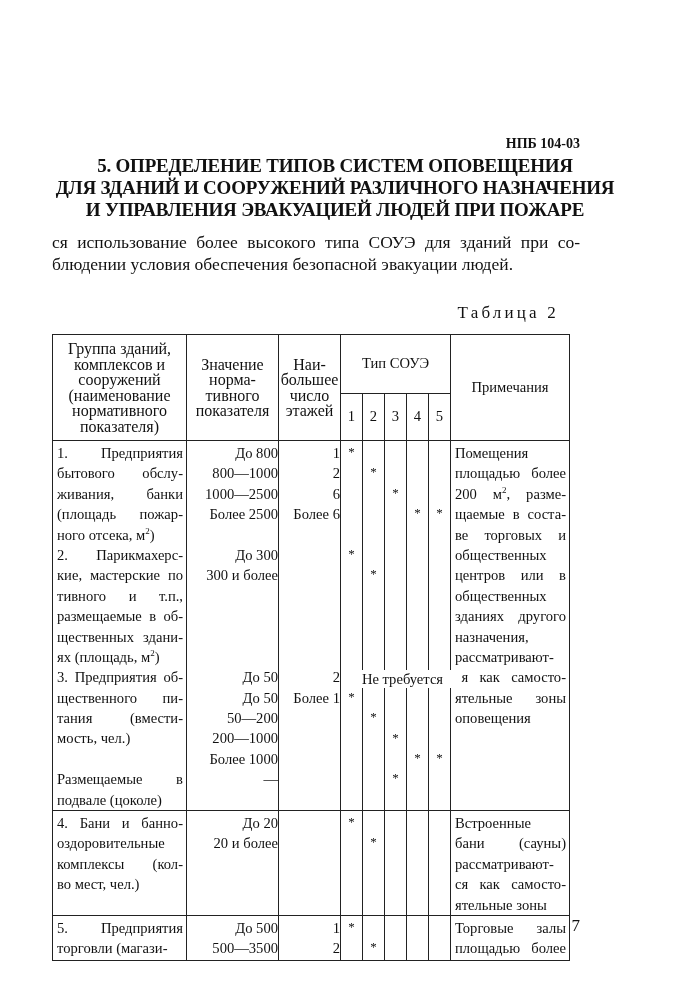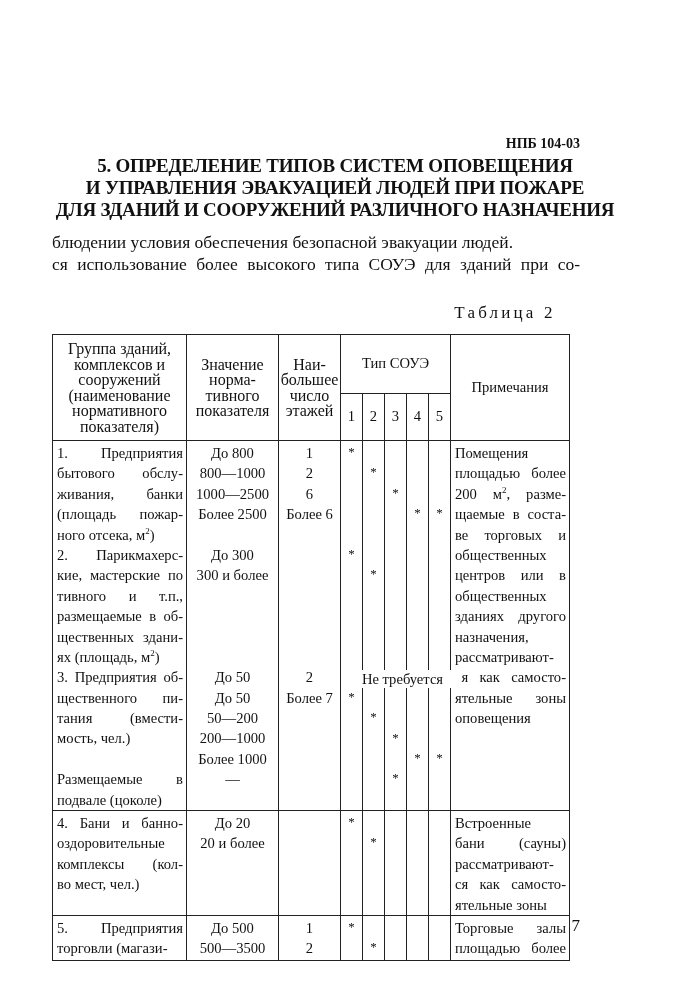--- a/index.html
+++ b/index.html
@@ -5,55 +5,55 @@
   html, body { margin: 0; padding: 0; background: #ffffff; }
   body { width: 700px; height: 994px; position: relative; overflow: hidden; color: #111; font-family: "Liberation Serif", "DejaVu Serif", serif; }
   .abs { position: absolute; }
   .doc-code { left: 500px; top: 136px; width: 80px; text-align: right; font-weight: bold; font-size: 14px; }
   .title { left: 40px; top: 155px; width: 590px; text-align: center; font-weight: bold; font-size: 19px; line-height: 22px; letter-spacing: -0.2px; }
   .title div { white-space: nowrap; text-align: center; }
   .para { left: 52px; top: 231px; width: 528px; font-size: 17.5px; line-height: 22px; text-align: justify; }
   .para .l { display: block; white-space: nowrap; text-align-last: justify; }
   .para .l.first { text-indent: 27px; }
   .para .l.last { text-align-last: left; }
-  .table-caption { left: 430px; top: 303px; width: 150px; text-align: center; font-size: 17px; letter-spacing: 3.2px; }
+  .table-caption { left: 409px; top: 303px; width: 150px; text-align: right; font-size: 17px; letter-spacing: 3.2px; }
   .page-num { left: 560px; top: 916px; width: 20px; text-align: right; font-size: 17px; }
 
   table.t { position: absolute; left: 52px; top: 334px; border-collapse: collapse; table-layout: fixed; font-size: 14.6px; line-height: 20.4px; }
   table.t td, table.t th { border: 1.3px solid #222; padding: 0; vertical-align: top; font-weight: normal; }
   table.t th { font-size: 16px; line-height: 15.5px; vertical-align: middle; text-align: center; }
   .c-group { width: 134px; }
   .c-val { width: 92px; }
   .c-floor { width: 62px; }
   .c-t { width: 22px; }
   .c-note { width: 119px; }
   .cell-lines { padding: 2px 3px 0 4px; }
   .cell-lines .ln { display: block; white-space: nowrap; text-align: justify; text-align-last: justify; height: 20.4px; }
   .cell-lines .ln.left { text-align-last: left; }
-  .center-lines { text-align: center; padding-top: 2px; }
+  .center-lines { text-align: right; padding-top: 2px; }
   .center-lines .ln { display: block; white-space: nowrap; height: 20.4px; }
   .star-cell { position: relative; }
   .star { position: absolute; left: 0; width: 100%; text-align: center; font-size: 13px; line-height: 14px; }
   .nt { position: absolute; left: 0; width: 117px; text-align: center; font-size: 14.6px; white-space: nowrap; background: #fff; line-height: 18px; }
   sup { font-size: 9px; line-height: 0; vertical-align: 6px; }
 </style>
 </head>
 <body>
 
 <div class="abs doc-code">НПБ 104-03</div>
 
 <div class="abs title">
   <div>5. ОПРЕДЕЛЕНИЕ ТИПОВ СИСТЕМ ОПОВЕЩЕНИЯ</div>
+  <div>ДЛЯ ЗДАНИЙ И СООРУЖЕНИЙ РАЗЛИЧНОГО НАЗНАЧЕНИЯ</div>
   <div>И УПРАВЛЕНИЯ ЭВАКУАЦИЕЙ ЛЮДЕЙ ПРИ ПОЖАРЕ</div>
-  <div>ДЛЯ ЗДАНИЙ И СООРУЖЕНИЙ РАЗЛИЧНОГО НАЗНАЧЕНИЯ</div>
 </div>
 
 <div class="abs para">
+  <span class="l">ся использование более высокого типа СОУЭ для зданий при со-</span>
   <span class="l last">блюдении условия обеспечения безопасной эвакуации людей.</span>
-  <span class="l">ся использование более высокого типа СОУЭ для зданий при со-</span>
 </div>
 
 <div class="abs table-caption">Таблица 2</div>
 
 <table class="t">
   <colgroup>
     <col class="c-group">
       <col class="c-val">
       <col class="c-floor">
     <col class="c-t">
@@ -149,21 +149,21 @@
             <span class="ln">6</span>
             <span class="ln">Более 6</span>
             <span class="ln"></span>
             <span class="ln"></span>
             <span class="ln"></span>
             <span class="ln"></span>
             <span class="ln"></span>
             <span class="ln"></span>
             <span class="ln"></span>
             <span class="ln">2</span>
-            <span class="ln">Более 7</span>
+            <span class="ln">Более 1</span>
             <span class="ln"></span>
             <span class="ln"></span>
             <span class="ln"></span>
             <span class="ln"></span>
             <span class="ln"></span>
           </div>
         </td>
         <td class="star-cell">
           <span class="star" style="top: 4px;">*</span>
           <span class="star" style="top: 106px;">*</span>

